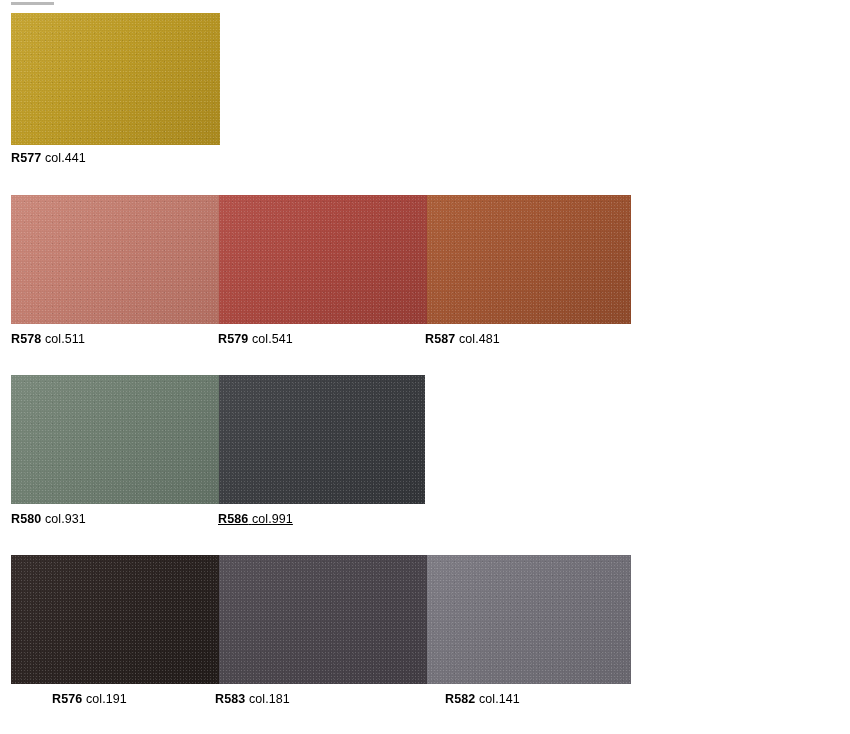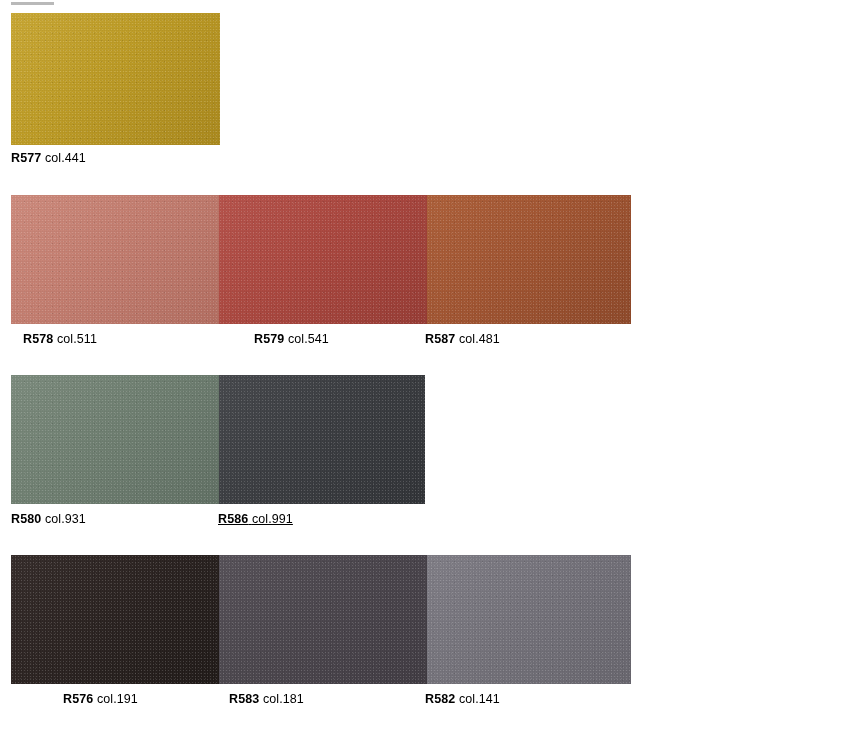--- a/index.html
+++ b/index.html
@@ -120,22 +120,22 @@
         <div class="swatch" title="R579 col.541" style="width: 208px; height: 129px; background: linear-gradient(135deg, rgb(181, 82, 74) 0%, rgb(169, 70, 62) 45%, rgb(150, 59, 52) 100%);">
           <div class="tex"></div>
           <div class="tex2"></div>
         </div>
         <div class="swatch" title="R587 col.481" style="width: 204px; height: 129px; background: linear-gradient(135deg, rgb(172, 95, 57) 0%, rgb(160, 84, 49) 45%, rgb(141, 72, 41) 100%);">
           <div class="tex"></div>
           <div class="tex2"></div>
         </div>
       </div>
       <div class="label-strip" style="top: 331px;">
-        <div class="label" style="left: 12px; text-align: center;"><span class="code">R578</span> <span class="col">col.511</span></div>
-        <div class="label" style="left: 207px; margin-left: 36px;"><span class="code">R579</span> <span class="col">col.541</span></div>
+        <div class="label" style="left: 0px; text-align: center;"><span class="code">R578</span> <span class="col">col.511</span></div>
+        <div class="label" style="left: 207px;"><span class="code">R579</span> <span class="col">col.541</span></div>
         <div class="label" style="left: 414px; text-align: center;"><span class="code">R587</span> <span class="col">col.481</span></div>
       </div>
       <div class="swatch-row swatch-strip" style="top: 375px; height: 129px;">
         <div class="swatch" title="R580 col.931" style="width: 208px; height: 129px; background: linear-gradient(135deg, rgb(123, 138, 124) 0%, rgb(110, 126, 112) 45%, rgb(96, 111, 99) 100%);">
           <div class="tex"></div>
           <div class="tex2"></div>
         </div>
         <div class="swatch" title="R586 col.991" style="width: 206px; height: 129px; background: linear-gradient(135deg, rgb(69, 71, 75) 0%, rgb(58, 60, 64) 45%, rgb(48, 50, 54) 100%);">
           <div class="tex"></div>
           <div class="tex2"></div>
@@ -153,19 +153,19 @@
         <div class="swatch" title="R583 col.181" style="width: 208px; height: 129px; background: linear-gradient(135deg, rgb(85, 80, 87) 0%, rgb(74, 69, 76) 45%, rgb(63, 58, 65) 100%);">
           <div class="tex"></div>
           <div class="tex2"></div>
         </div>
         <div class="swatch" title="R582 col.141" style="width: 204px; height: 129px; background: linear-gradient(135deg, rgb(127, 125, 133) 0%, rgb(115, 113, 121) 45%, rgb(103, 101, 109) 100%);">
           <div class="tex"></div>
           <div class="tex2"></div>
         </div>
       </div>
       <div class="label-strip" style="top: 691px;">
-        <div class="label" style="left: 16px; padding-left: 36px;"><span class="code">R576</span> <span class="col">col.191</span></div>
-        <div class="label" style="left: 218px;"><span class="code">R583</span> <span class="col">col.181</span></div>
-        <div class="label" style="left: 414px;"><span class="code">R582</span> <span class="col">col.141</span></div>
+        <div class="label" style="left: 5px; padding-left: 36px;"><span class="code">R576</span> <span class="col">col.191</span></div>
+        <div class="label" style="left: 204px;"><span class="code">R583</span> <span class="col">col.181</span></div>
+        <div class="label" style="left: 434px;"><span class="code">R582</span> <span class="col">col.141</span></div>
       </div>
     </div>
 
 </div>
 
 </body></html>

